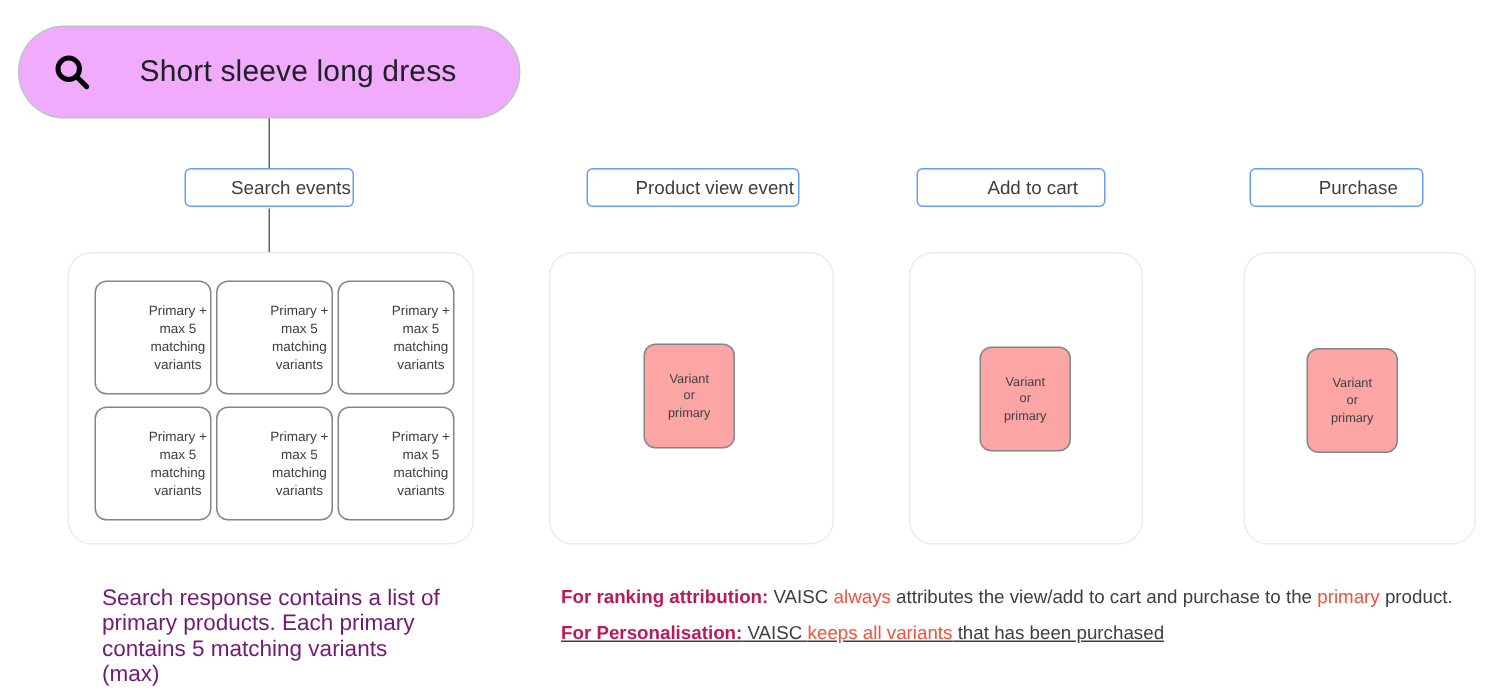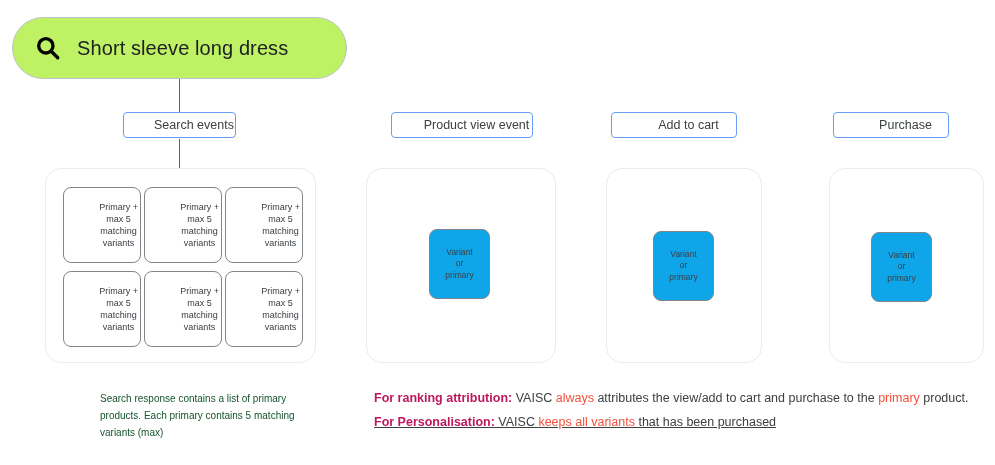--- a/index.html
+++ b/index.html
@@ -20,24 +20,25 @@
   
   #search-bar {
     position: absolute;
     left: 12px;
     top: 17px;
     width: 335px;
     height: 62px;
     box-sizing: border-box;
     border: 1px solid #bdc1c6;
     border-radius: 32px;
-    background: #bef264;
+    background: #f0abfc;
     display: flex;
     align-items: center;
     padding-left: 22px;
+    gap: 16px;
   }
   #search-bar .magnifier {
     width: 26px;
     height: 26px;
     flex: 0 0 auto;
     display: block;
     margin-right: 16px;
   }
   #search-bar .query {
     font-size: 20px;
@@ -116,43 +117,42 @@
   }
 
   
   .single-card {
     position: absolute;
     box-sizing: border-box;
     width: 61px;
     height: 70px;
     border: 1px solid #80868b;
     border-radius: 8px;
-    background: #0ea5e9;
+    background: #fca5a5;
     display: flex;
     align-items: center;
     justify-content: center;
     text-align: center;
     font-size: 8.5px;
     line-height: 11.5px;
     color: #3c4043;
   }
   #panel-view     .single-card { left: 62px; top: 60px; }
   #panel-cart     .single-card { left: 46px; top: 62px; }
   #panel-purchase .single-card { left: 41px; top: 63px; }
 
   
   #caption-left {
     position: absolute;
     left: 68px;
     top: 390px;
     width: 230px;
-    font-size: 10px;
+    font-size: 15px;
     line-height: 17px;
-    color: #14532d;
-    margin-left: 32px;
+    color: #701a75;
   }
   .note-line {
     position: absolute;
     font-size: 12.5px;
     line-height: 17px;
     color: #3c4043;
     white-space: nowrap;
   }
   #note-ranking        { left: 374px; top: 390px; }
   #note-personalisation{ left: 374px; top: 414px; text-decoration: underline; }

